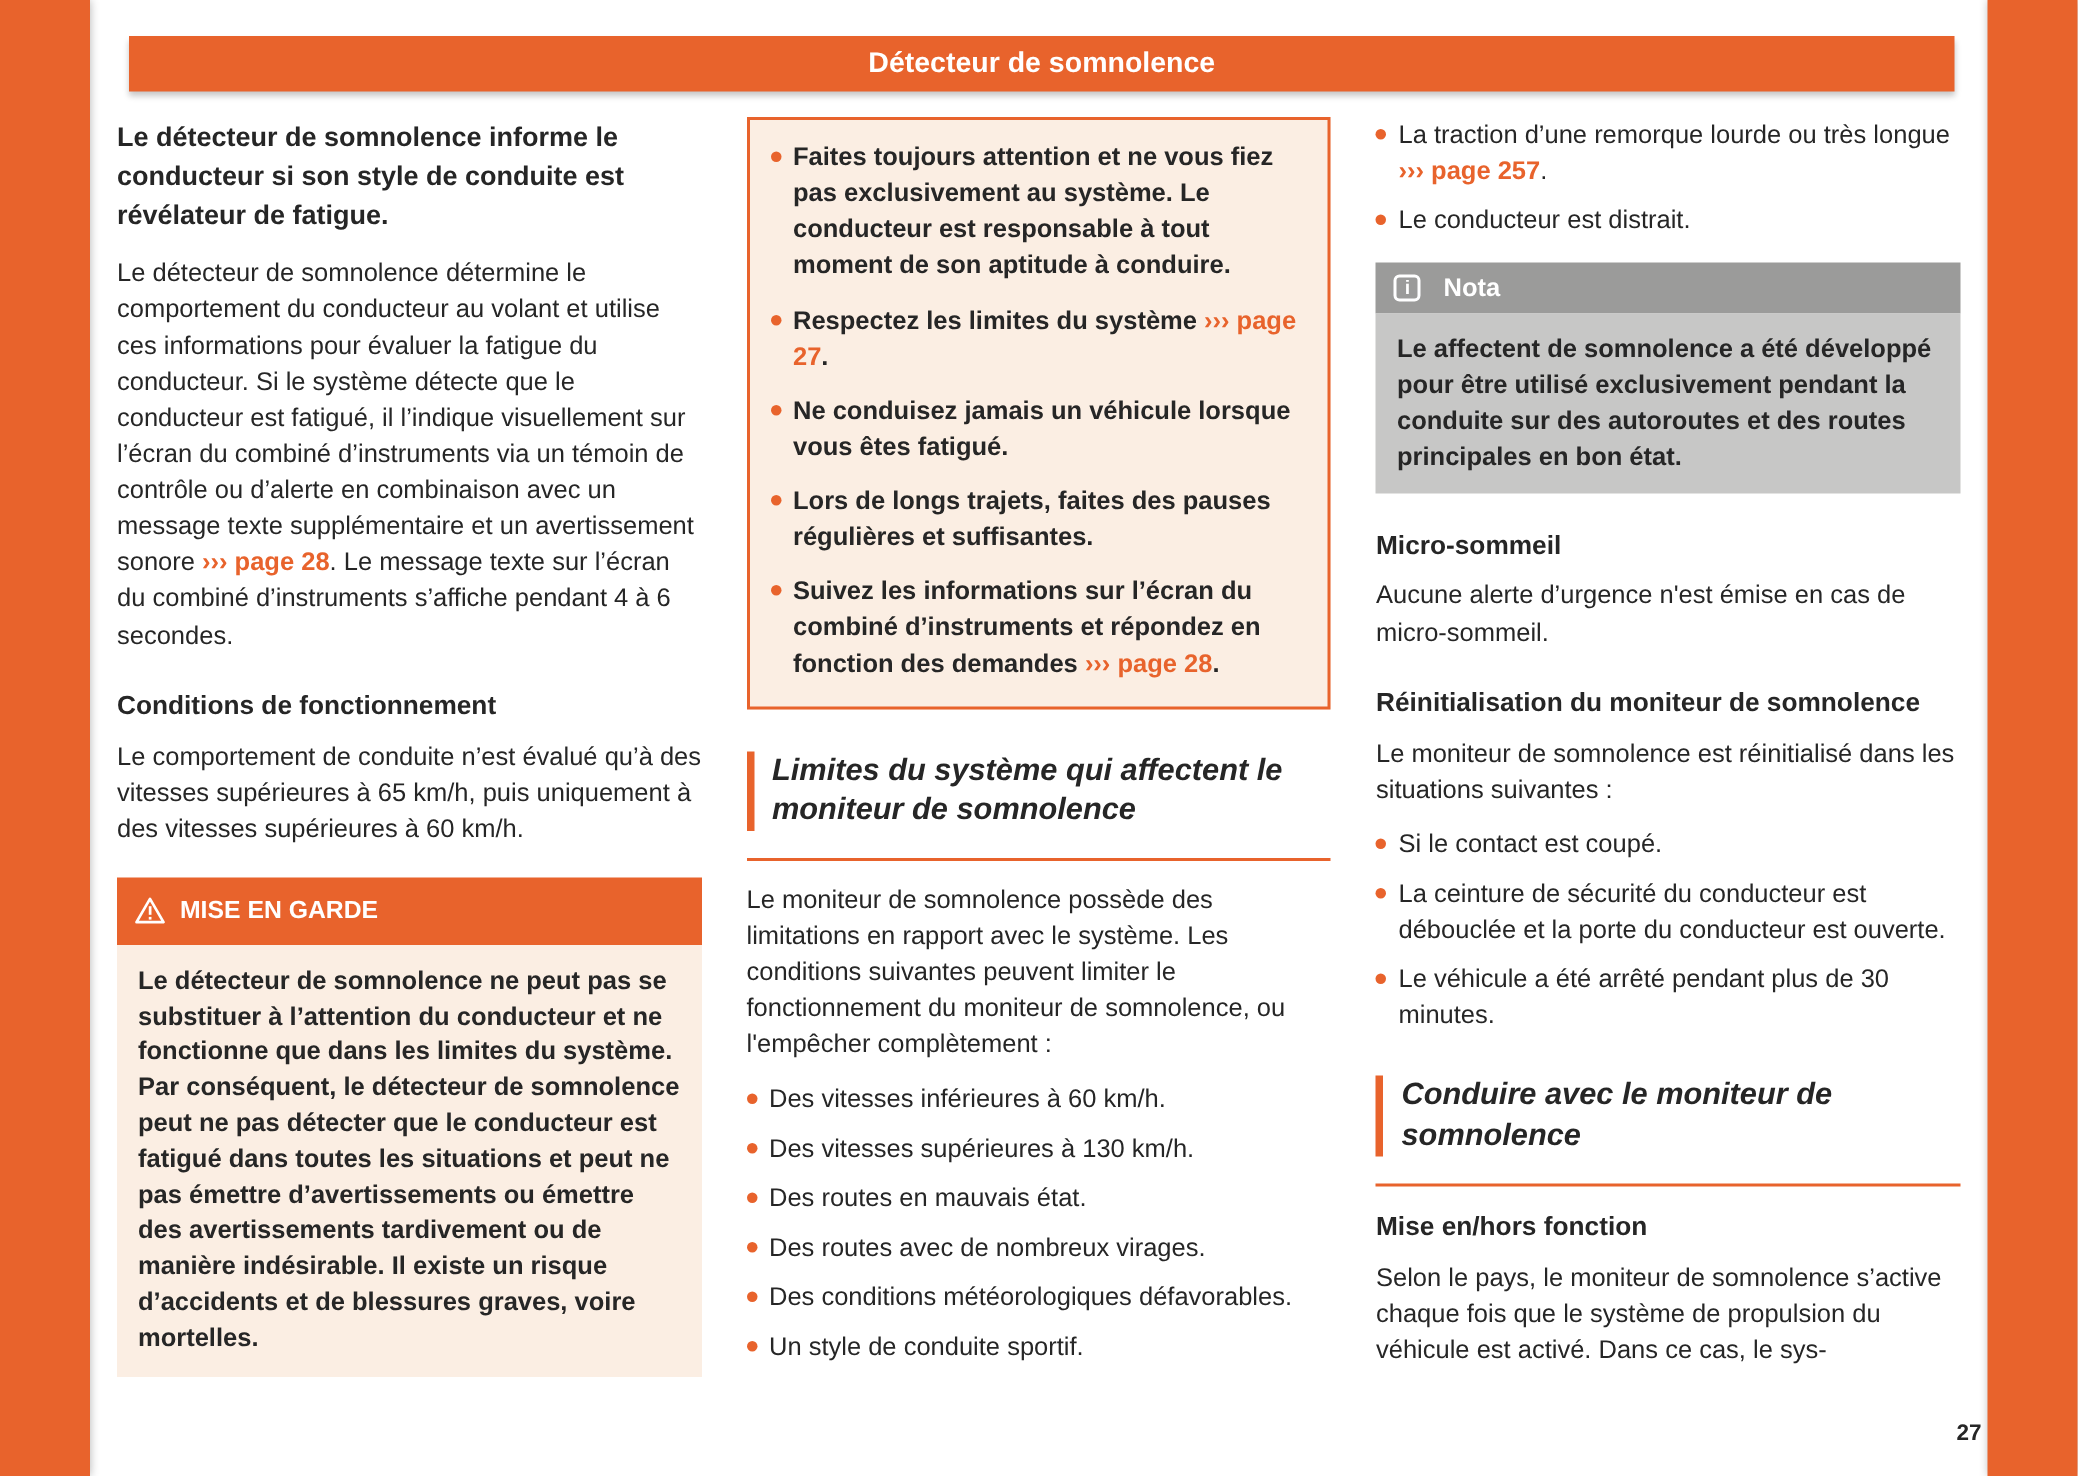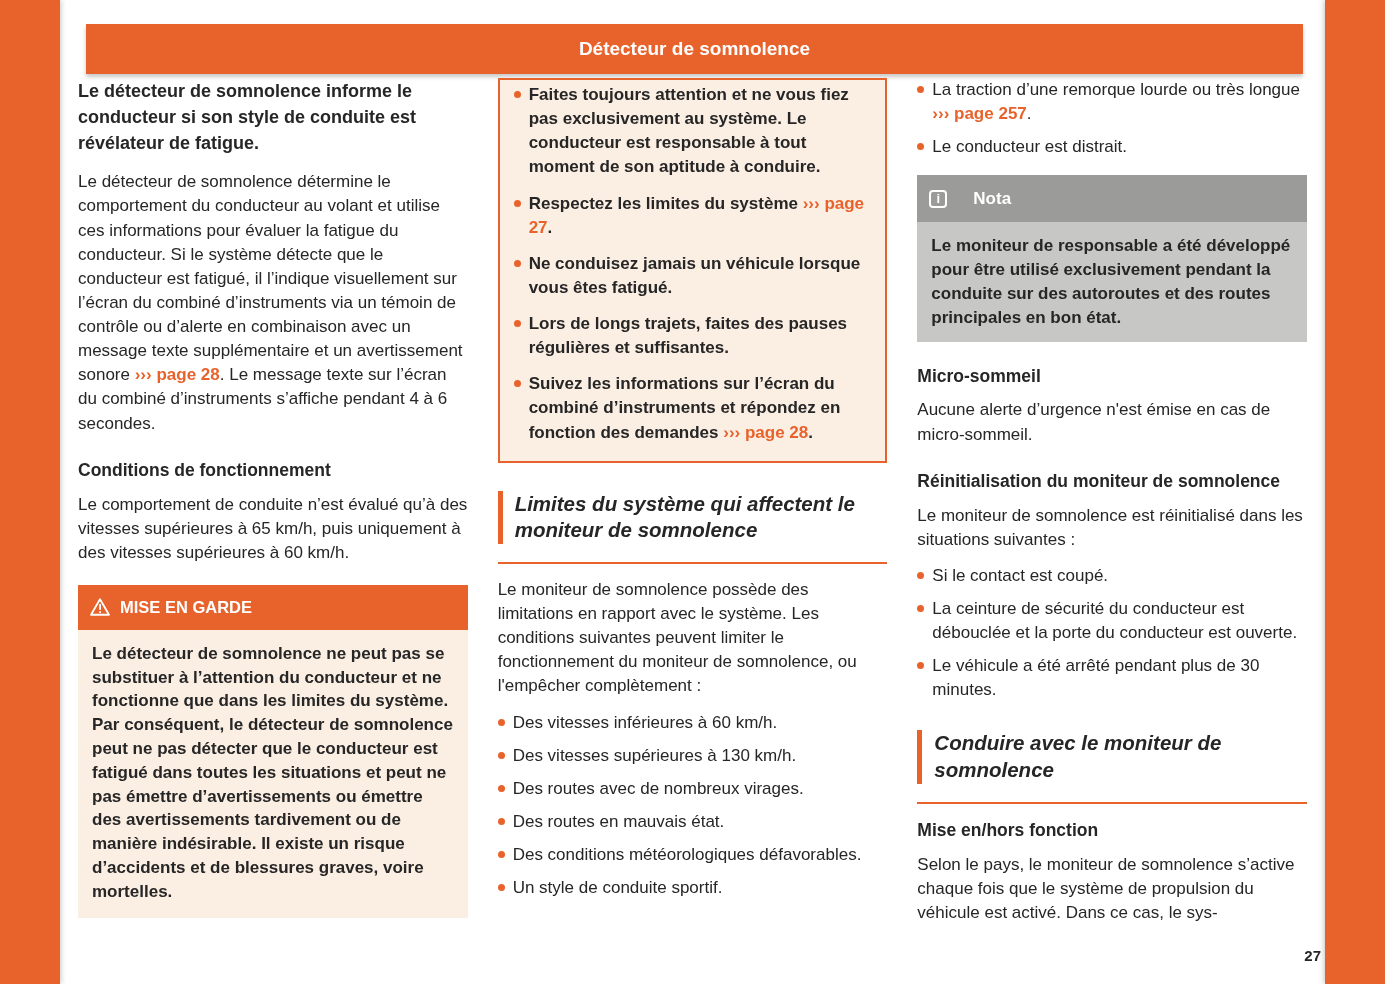--- a/index.html
+++ b/index.html
@@ -13,21 +13,21 @@
   }
   .strip {
     position: absolute; top: 0; bottom: 0; width: 60px;
     background: var(--color-accent, #e8632c);
     box-shadow: 0 0 6px rgba(0,0,0,0.30);
   }
   .strip.left { left: 0; }
   .strip.right { right: 0; }
 
   .header-bar {
-    position: absolute; top: 24px; left: 86px; right: 82px; height: 50px;
+    position: absolute; top: 24px; left: 86px; right: 82px; height: 37px;
     background: var(--color-accent, #e8632c);
     color: #fff; font-weight: bold; font-size: 19px;
     display: flex; align-items: center; justify-content: center;
     box-shadow: 0 3px 4px rgba(0,0,0,0.22);
   }
 
   .columns {
     position: absolute; top: 78px; left: 78px; width: 1229px;
     display: grid; grid-template-columns: repeat(3, 1fr); column-gap: 30px;
   }
@@ -54,41 +54,41 @@
     display: flex; align-items: center; gap: 10px; padding: 0 12px;
   }
   .warning-body {
     background: var(--color-cream, #fbeee3);
     font-weight: bold; padding: 12px 14px 14px; line-height: 1.4;
   }
 
   .safety-box {
     border: 2px solid var(--color-accent, #e8632c);
     background: var(--color-cream, #fbeee3);
-    padding: 3px 14px 4px;
+    padding: 13px 14px 4px;
   }
   .safety-box ul.bullets li { font-weight: bold; margin-bottom: 12px; }
 
   .section-head-wrap {
     margin: 28px 0 14px;
     border-bottom: 2px solid var(--color-accent, #e8632c);
     padding-bottom: 18px;
     font-style: italic;
   }
   .section-head-wrap h2 {
     font-size: 20.5px; line-height: 1.3;
     border-left: 5px solid var(--color-accent, #e8632c);
     padding-left: 12px; font-weight: bold;
   }
 
   .nota-box { margin: 16px 0 8px; }
   .nota-head {
     background: var(--color-nota_header, #9b9b9a); color: #fff;
-    font-weight: bold; font-size: 17px; height: 47px;
-    display: flex; align-items: center; gap: 26px; padding: 0 12px;
+    font-weight: bold; font-size: 17px; height: 34px;
+    display: flex; align-items: center; gap: 15px; padding: 0 12px;
   }
   .nota-icon {
     width: 18px; height: 18px; border: 2px solid #fff; border-radius: 4px;
     display: inline-flex; align-items: center; justify-content: center;
     font-size: 13px; font-weight: bold; flex: 0 0 auto;
   }
   .nota-icon::before { content: "i"; }
   .nota-body {
     background: var(--color-nota_body, #c7c7c6);
     font-weight: bold; padding: 12px 14px; line-height: 1.4;
@@ -144,39 +144,39 @@
 
       <div class="section-head-wrap">
         <h2>Limites du système qui affectent le moniteur de somnolence</h2>
       </div>
 
       <p class="body">Le moniteur de somnolence possède des limitations en rapport avec le système. Les conditions suivantes peuvent limiter le fonctionnement du moniteur de somnolence, ou l'empêcher complètement :</p>
 
       <ul class="bullets">
         <li><span>Des vitesses inférieures à 60 km/h.</span></li>
         <li><span>Des vitesses supérieures à 130 km/h.</span></li>
+        <li><span>Des routes en mauvais état.</span></li>
         <li><span>Des routes avec de nombreux virages.</span></li>
-        <li><span>Des routes en mauvais état.</span></li>
         <li><span>Des conditions météorologiques défavorables.</span></li>
         <li><span>Un style de conduite sportif.</span></li>
       </ul>
     </div>
 
     <div class="col">
       <ul class="bullets">
         <li><span>La traction d’une remorque lourde ou très longue </span><a class="ref">››› page 257</a><span>.</span></li>
         <li><span>Le conducteur est distrait.</span></li>
       </ul>
 
       <div class="nota-box">
         <div class="nota-head">
           <span class="nota-icon"></span>
           <span>Nota</span>
         </div>
-        <div class="nota-body">Le moniteur de responsable a été développé pour être utilisé exclusivement pendant la conduite sur des autoroutes et des routes principales en bon état.</div>
+        <div class="nota-body">Le affectent de somnolence a été développé pour être utilisé exclusivement pendant la conduite sur des autoroutes et des routes principales en bon état.</div>
       </div>
 
       <h3 class="subhead">Micro-sommeil</h3>
       <p class="body">Aucune alerte d’urgence n'est émise en cas de micro-sommeil.</p>
 
       <h3 class="subhead">Réinitialisation du moniteur de somnolence</h3>
       <p class="body">Le moniteur de somnolence est réinitialisé dans les situations suivantes :</p>
 
       <ul class="bullets">
         <li><span>Si le contact est coupé.</span></li>

